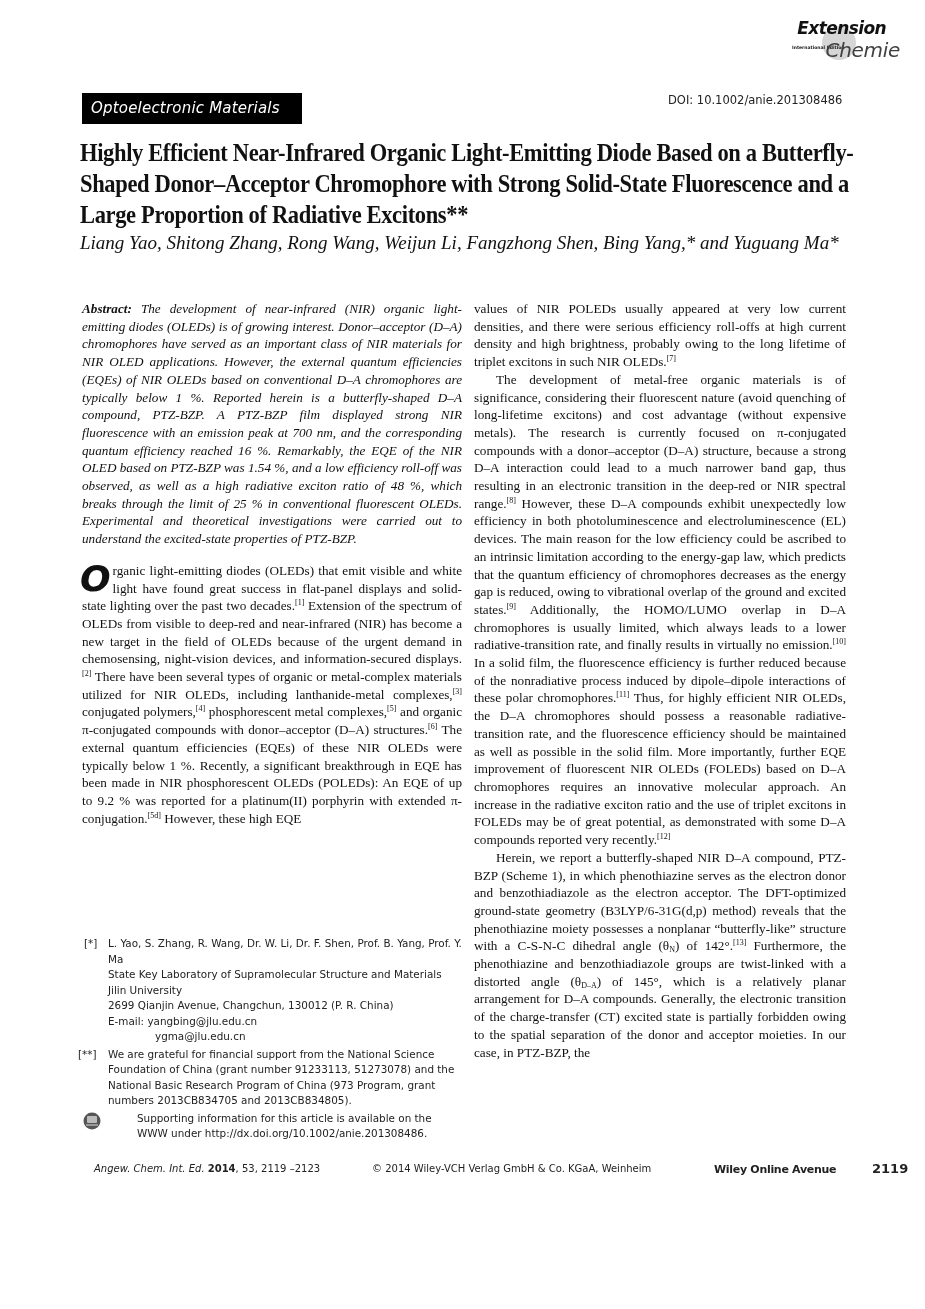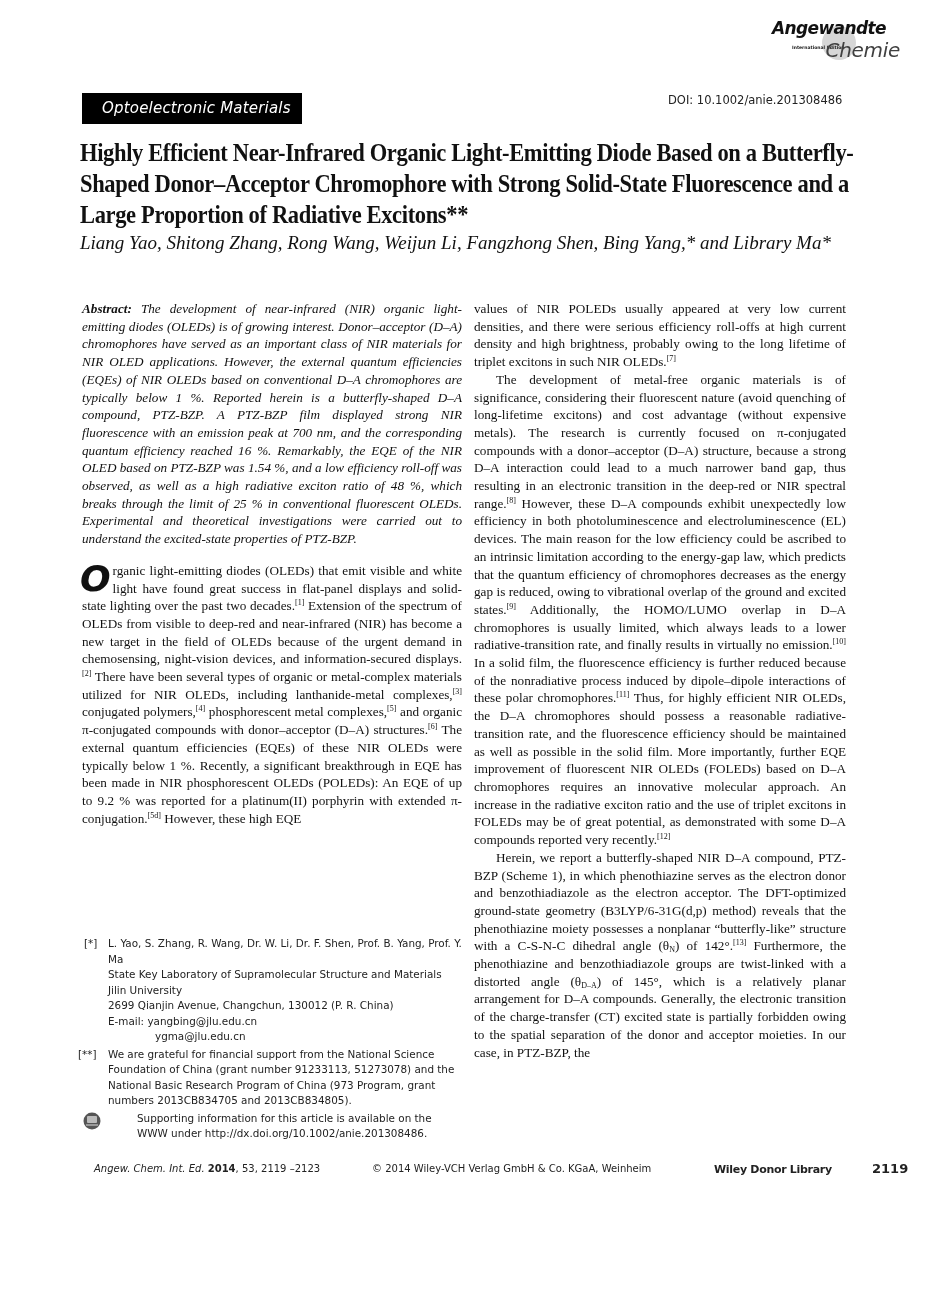--- a/index.html
+++ b/index.html
@@ -6,21 +6,21 @@
   html, body { width: 925px; height: 1309px; background: #ffffff; }
   body { position: relative; color: #111; font-family: "Liberation Serif", serif; overflow: hidden; }
 
   .logo { position: absolute; left: 786px; top: 18px; width: 120px; height: 44px; }
   .logo .circle { position: absolute; left: 36px; top: 8px; width: 34px; height: 34px; border-radius: 50%; background: #d6d6d6; }
   .logo .l1 { position: absolute; right: 20px; top: 0px; font-family: "DejaVu Sans", sans-serif; font-style: italic; font-weight: bold; font-size: 17px; letter-spacing: -0.6px; color: #111; }
   .logo .l2 { position: absolute; right: 6px; top: 20px; font-family: "DejaVu Sans", sans-serif; font-style: italic; font-size: 20px; color: #404040; letter-spacing: -0.3px; }
   .logo .l3 { position: absolute; left: 6px; top: 27px; font-family: "DejaVu Sans", sans-serif; font-size: 4.5px; font-weight: bold; color: #222; }
 
   .section-label { position: absolute; left: 82px; top: 93px; width: 220px; height: 31px; background: #000; color: #fff;
-    font-family: "DejaVu Sans", sans-serif; font-style: italic; font-size: 15px; line-height: 31px; padding-left: 20px; letter-spacing: 0.2px; }
+    font-family: "DejaVu Sans", sans-serif; font-style: italic; font-size: 15px; line-height: 31px; padding-left: 9px; letter-spacing: 0.2px; }
   .doi { position: absolute; left: 668px; top: 93px; font-family: "DejaVu Sans", sans-serif; font-size: 11.5px; color: #222; }
 
   .title { position: absolute; left: 80px; top: 137px; width: 780px; font-family: "Liberation Serif", serif; font-weight: bold;
     font-size: 24.5px; line-height: 31px; letter-spacing: -0.4px; transform: scaleX(0.92); transform-origin: left top; width: 850px; }
   .authors { position: absolute; left: 80px; top: 229px; width: 760px; font-style: italic; font-size: 19px; line-height: 27px; }
 
   .col { position: absolute; top: 300px; width: 380px; font-size: 13.2px; line-height: 17.7px; text-align: justify; hyphens: manual; }
   .col.left { left: 82px; }
   .col.right { left: 474px; width: 372px; }
   .abstract { font-style: italic; margin-bottom: 14px; }
@@ -41,30 +41,30 @@
   .footer .cite { position: absolute; left: 0; font-style: italic; margin-left: 12px; }
   .footer .copy { position: absolute; left: 290px; }
   .footer .wol { position: absolute; left: 632px; font-weight: bold; font-size: 11px; letter-spacing: -0.3px; }
   .footer .page { position: absolute; left: 790px; font-size: 13px; font-weight: bold; top: -2px; }
 </style>
 </head>
 <body>
 
 <div class="logo">
   <div class="circle"></div>
-  <span class="l1">Angewandte</span>
+  <span class="l1">Extension</span>
   <span class="l3">International Edition</span>
   <span class="l2">Chemie</span>
 </div>
 
 <div class="section-label">Optoelectronic Materials</div>
 <div class="doi">DOI: 10.1002/anie.201308486</div>
 
 <h1 class="title">Highly Efficient Near-Infrared Organic Light-Emitting Diode Based on a Butterfly-Shaped Donor–Acceptor Chromophore with Strong Solid-State Fluorescence and a Large Proportion of Radiative Excitons**</h1>
-<div class="authors">Liang Yao, Shitong Zhang, Rong Wang, Weijun Li, Fangzhong Shen, Bing Yang,* and Library Ma*</div>
+<div class="authors">Liang Yao, Shitong Zhang, Rong Wang, Weijun Li, Fangzhong Shen, Bing Yang,* and Yuguang Ma*</div>
 
 <div class="col left">
   <p class="abstract"><b>Abstract:</b> <span>The development of near-infrared (NIR) organic light-emitting diodes (OLEDs) is of growing interest. Donor–acceptor (D–A) chromophores have served as an important class of NIR materials for NIR OLED applications. However, the external quantum efficiencies (EQEs) of NIR OLEDs based on conventional D–A chromophores are typically below 1 %. Reported herein is a butterfly-shaped D–A compound, PTZ-BZP. A PTZ-BZP film displayed strong NIR fluorescence with an emission peak at 700 nm, and the corresponding quantum efficiency reached 16 %. Remarkably, the EQE of the NIR OLED based on PTZ-BZP was 1.54 %, and a low efficiency roll-off was observed, as well as a high radiative exciton ratio of 48 %, which breaks through the limit of 25 % in conventional fluorescent OLEDs. Experimental and theoretical investigations were carried out to understand the excited-state properties of PTZ-BZP.</span></p>
   <p><span class="dropcap">O</span><span>rganic light-emitting diodes (OLEDs) that emit visible and white light have found great success in flat-panel displays and solid-state lighting over the past two decades.</span><sup>[1]</sup><span> Extension of the spectrum of OLEDs from visible to deep-red and near-infrared (NIR) has become a new target in the field of OLEDs because of the urgent demand in chemosensing, night-vision devices, and information-secured displays.</span><sup>[2]</sup><span> There have been several types of organic or metal-complex materials utilized for NIR OLEDs, including lanthanide-metal complexes,</span><sup>[3]</sup><span> conjugated polymers,</span><sup>[4]</sup><span> phosphorescent metal complexes,</span><sup>[5]</sup><span> and organic π-conjugated compounds with donor–acceptor (D–A) structures.</span><sup>[6]</sup><span> The external quantum efficiencies (EQEs) of these NIR OLEDs were typically below 1 %. Recently, a significant breakthrough in EQE has been made in NIR phosphorescent OLEDs (POLEDs): An EQE of up to 9.2 % was reported for a platinum(II) porphyrin with extended π-conjugation.</span><sup>[5d]</sup><span> However, these high EQE</span></p>
 </div>
 
 <div class="col right">
   <p><span>values of NIR POLEDs usually appeared at very low current densities, and there were serious efficiency roll-offs at high current density and high brightness, probably owing to the long lifetime of triplet excitons in such NIR OLEDs.</span><sup>[7]</sup></p>
   <p class="indent"><span>The development of metal-free organic materials is of significance, considering their fluorescent nature (avoid quenching of long-lifetime excitons) and cost advantage (without expensive metals). The research is currently focused on π-conjugated compounds with a donor–acceptor (D–A) structure, because a strong D–A interaction could lead to a much narrower band gap, thus resulting in an electronic transition in the deep-red or NIR spectral range.</span><sup>[8]</sup><span> However, these D–A compounds exhibit unexpectedly low efficiency in both photoluminescence and electroluminescence (EL) devices. The main reason for the low efficiency could be ascribed to an intrinsic limitation according to the energy-gap law, which predicts that the quantum efficiency of chromophores decreases as the energy gap is reduced, owing to vibrational overlap of the ground and excited states.</span><sup>[9]</sup><span> Additionally, the HOMO/LUMO overlap in D–A chromophores is usually limited, which always leads to a lower radiative-transition rate, and finally results in virtually no emission.</span><sup>[10]</sup><span> In a solid film, the fluorescence efficiency is further reduced because of the nonradiative process induced by dipole–dipole interactions of these polar chromophores.</span><sup>[11]</sup><span> Thus, for highly efficient NIR OLEDs, the D–A chromophores should possess a reasonable radiative-transition rate, and the fluorescence efficiency should be maintained as well as possible in the solid film. More importantly, further EQE improvement of fluorescent NIR OLEDs (FOLEDs) based on D–A chromophores requires an innovative molecular approach. An increase in the radiative exciton ratio and the use of triplet excitons in FOLEDs may be of great potential, as demonstrated with some D–A compounds reported very recently.</span><sup>[12]</sup></p>
   <p class="indent"><span>Herein, we report a butterfly-shaped NIR D–A compound, PTZ-BZP (Scheme 1), in which phenothiazine serves as the electron donor and benzothiadiazole as the electron acceptor. The DFT-optimized ground-state geometry (B3LYP/6-31G(d,p) method) reveals that the phenothiazine moiety possesses a nonplanar “butterfly-like” structure with a C-S-N-C dihedral angle (θ</span><sub>N</sub><span>) of 142°.</span><sup>[13]</sup><span> Furthermore, the phenothiazine and benzothiadiazole groups are twist-linked with a distorted angle (θ</span><sub>D–A</sub><span>) of 145°, which is a relatively planar arrangement for D–A compounds. Generally, the electronic transition of the charge-transfer (CT) excited state is partially forbidden owing to the spatial separation of the donor and acceptor moieties. In our case, in PTZ-BZP, the</span></p>
@@ -92,15 +92,15 @@
       <rect x="5" y="4" width="10" height="7" rx="1" fill="#bbb"></rect>
       <rect x="4" y="12" width="12" height="2" fill="#999"></rect>
     </svg>
     <div>Supporting information for this article is available on the WWW under http://dx.doi.org/10.1002/anie.201308486.</div>
   </div>
 </div>
 
 <div class="footer">
   <span class="cite"><span>Angew. Chem. Int. Ed. </span><b style="font-style:normal">2014</b><span style="font-style:normal">, 53, 2119 –2123</span></span>
   <span class="copy">© 2014 Wiley-VCH Verlag GmbH &amp; Co. KGaA, Weinheim</span>
-  <span class="wol">Wiley Donor Library</span>
+  <span class="wol">Wiley Online Avenue</span>
   <span class="page">2119</span>
 </div>
 
 </body></html>

